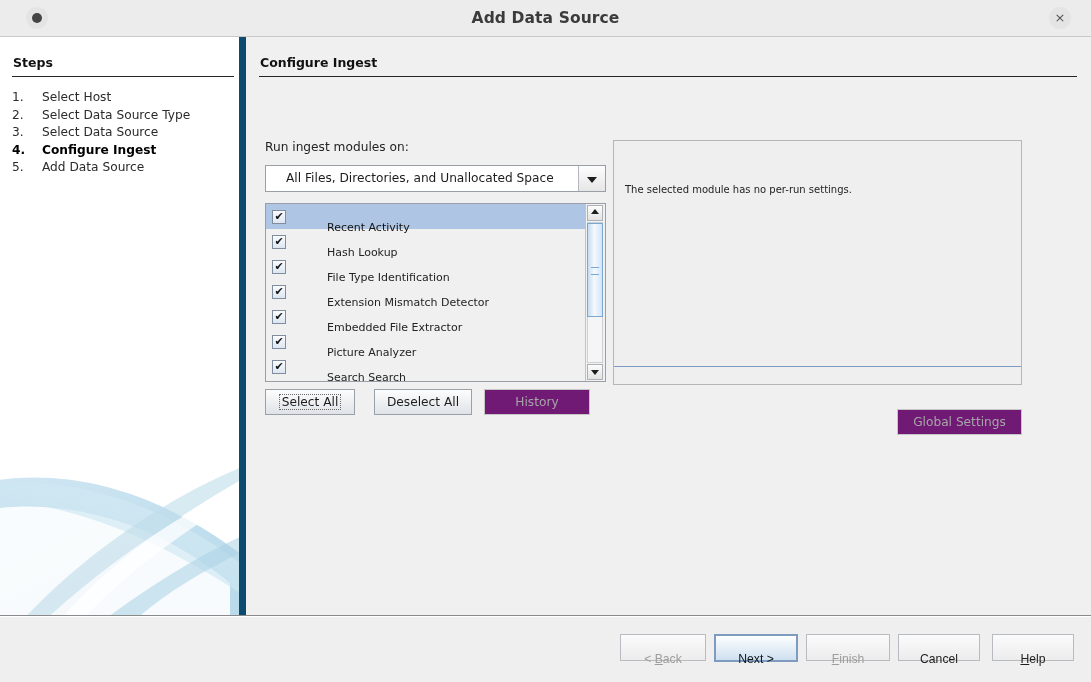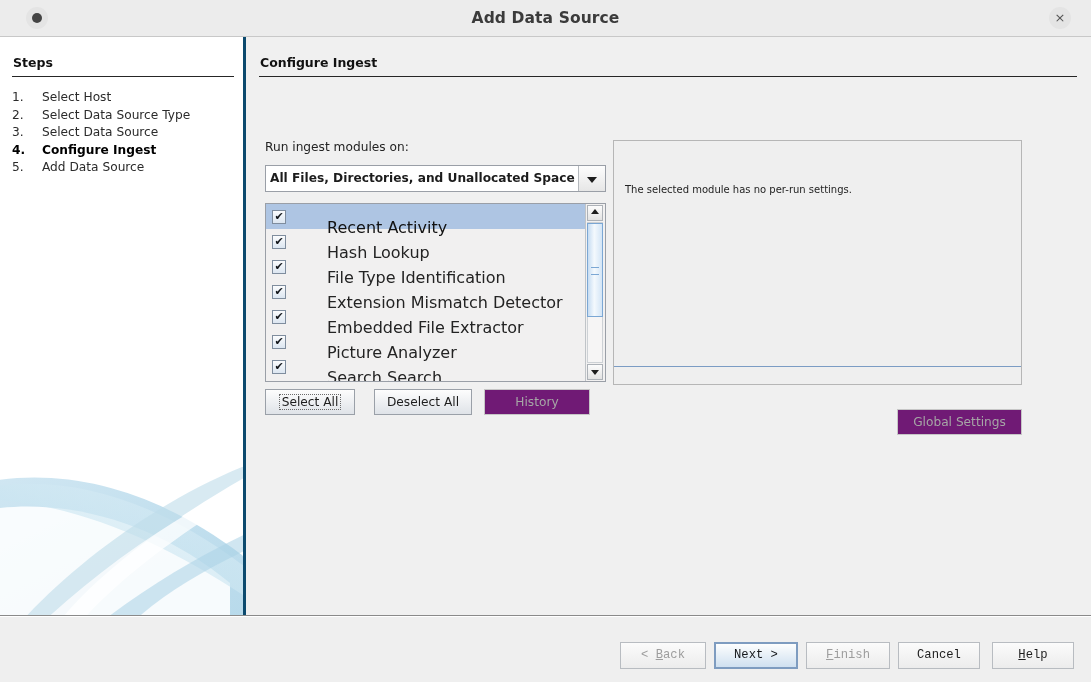--- a/index.html
+++ b/index.html
@@ -74,21 +74,21 @@
     color: #555;
   }
 
   
   #steps-panel {
     position: absolute;
     left: 0; top: 37px;
     width: 246px;
     height: 578px;
     background: #ffffff;
-    border-right: 3px solid #0c4a6e;
+    border-right: 7px solid #0c4a6e;
     box-sizing: border-box;
     overflow: hidden;
   }
   #steps-title {
     position: absolute;
     left: 13px; top: 18px;
     font-size: 12.5px;
     font-weight: bold;
     color: #111;
   }
@@ -161,26 +161,25 @@
     height: 27px;
     border: 1px solid #9a9fa7;
     background: #ffffff;
     box-sizing: border-box;
     display: flex;
     align-items: stretch;
   }
   #combo-value {
     flex: 1 1 auto;
     line-height: 25px;
-    padding-left: 4px;
+    padding-left: 20px;
     font-size: 12.2px;
     color: #1c1c1c;
     white-space: nowrap;
     overflow: hidden;
-    font-weight: bold;
   }
   #combo-arrow {
     flex: 0 0 26px;
     position: relative;
     background: linear-gradient(#fdfdfd, #e6e6e6);
     border-left: 1px solid #b4b8bd;
   }
   #combo-arrow::after {
     content: "";
     position: absolute;
@@ -232,21 +231,21 @@
     left: 0; top: -1px;
     width: 12px;
     line-height: 14px;
     text-align: center;
     font-size: 11px;
     color: #15181c;
     font-weight: bold;
   }
   .mod-label {
     margin-left: 41px;
-    font-size: 16px;
+    font-size: 11px;
     color: #232323;
     white-space: nowrap;
     margin-top: 21px;
   }
 
   
   #vscroll {
     flex: 0 0 19px;
     position: relative;
     background: #f2f1f1;
@@ -377,31 +376,31 @@
     position: absolute;
     left: 0; top: 616px;
     width: 1091px;
     height: 66px;
     background: #efefef;
     border-top: 1px solid #ffffff;
     box-sizing: border-box;
   }
   .fbtn {
     position: absolute;
-    top: 25px;
+    top: 17px;
     height: 27px;
     border: 1px solid #b8bcc1;
     background: linear-gradient(#fbfbfb, #ececec);
-    font-family: Liberation Mono, monospace;
+    font-family: Liberation Sans, sans-serif;
     font-size: 12.2px;
     color: #9d9d9d;
     box-sizing: border-box;
     line-height: 25px;
     text-align: center;
-    padding: 0;
+    padding: 12px;
   }
   .fbtn.enabled { color: #1d1d1d; }
   .fbtn.default {
     border: 2px solid #7e9cc0;
     background: linear-gradient(#fdfefe, #cfe0f0);
     color: #15181c;
     line-height: 23px;
   }
   .ul { text-decoration: underline; }
   #fb-back  { left: 620px; width: 86px; }

